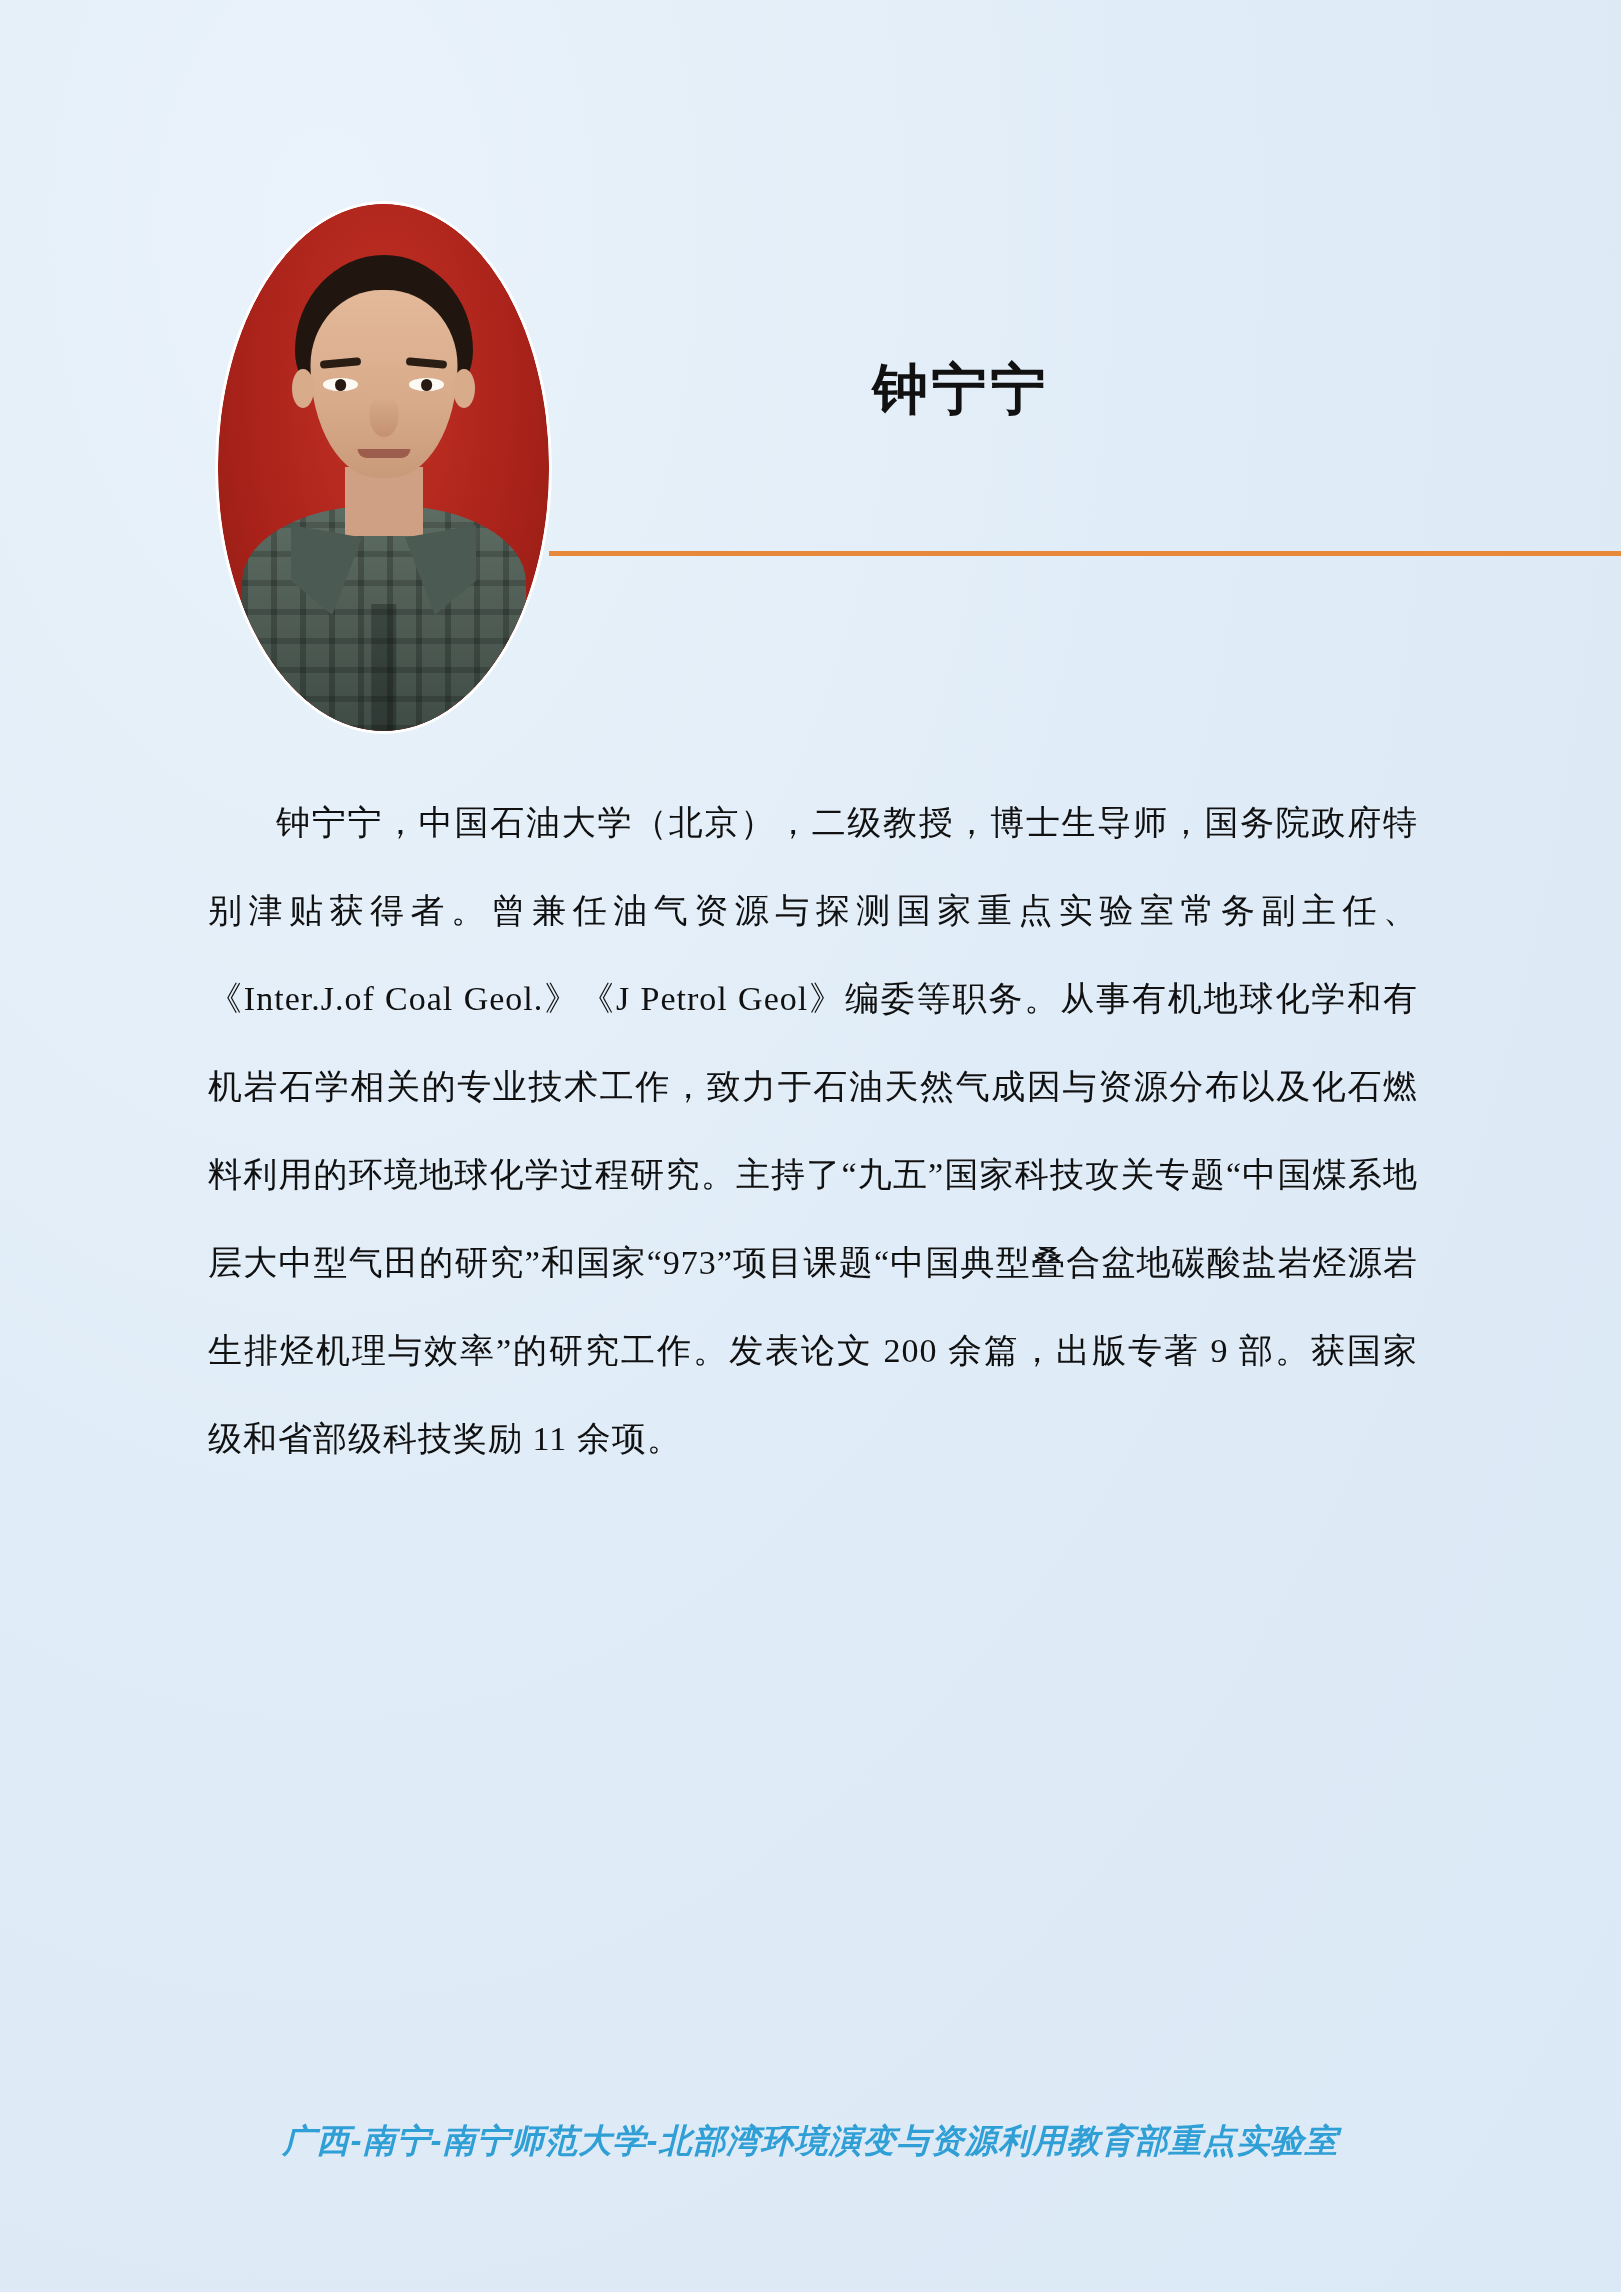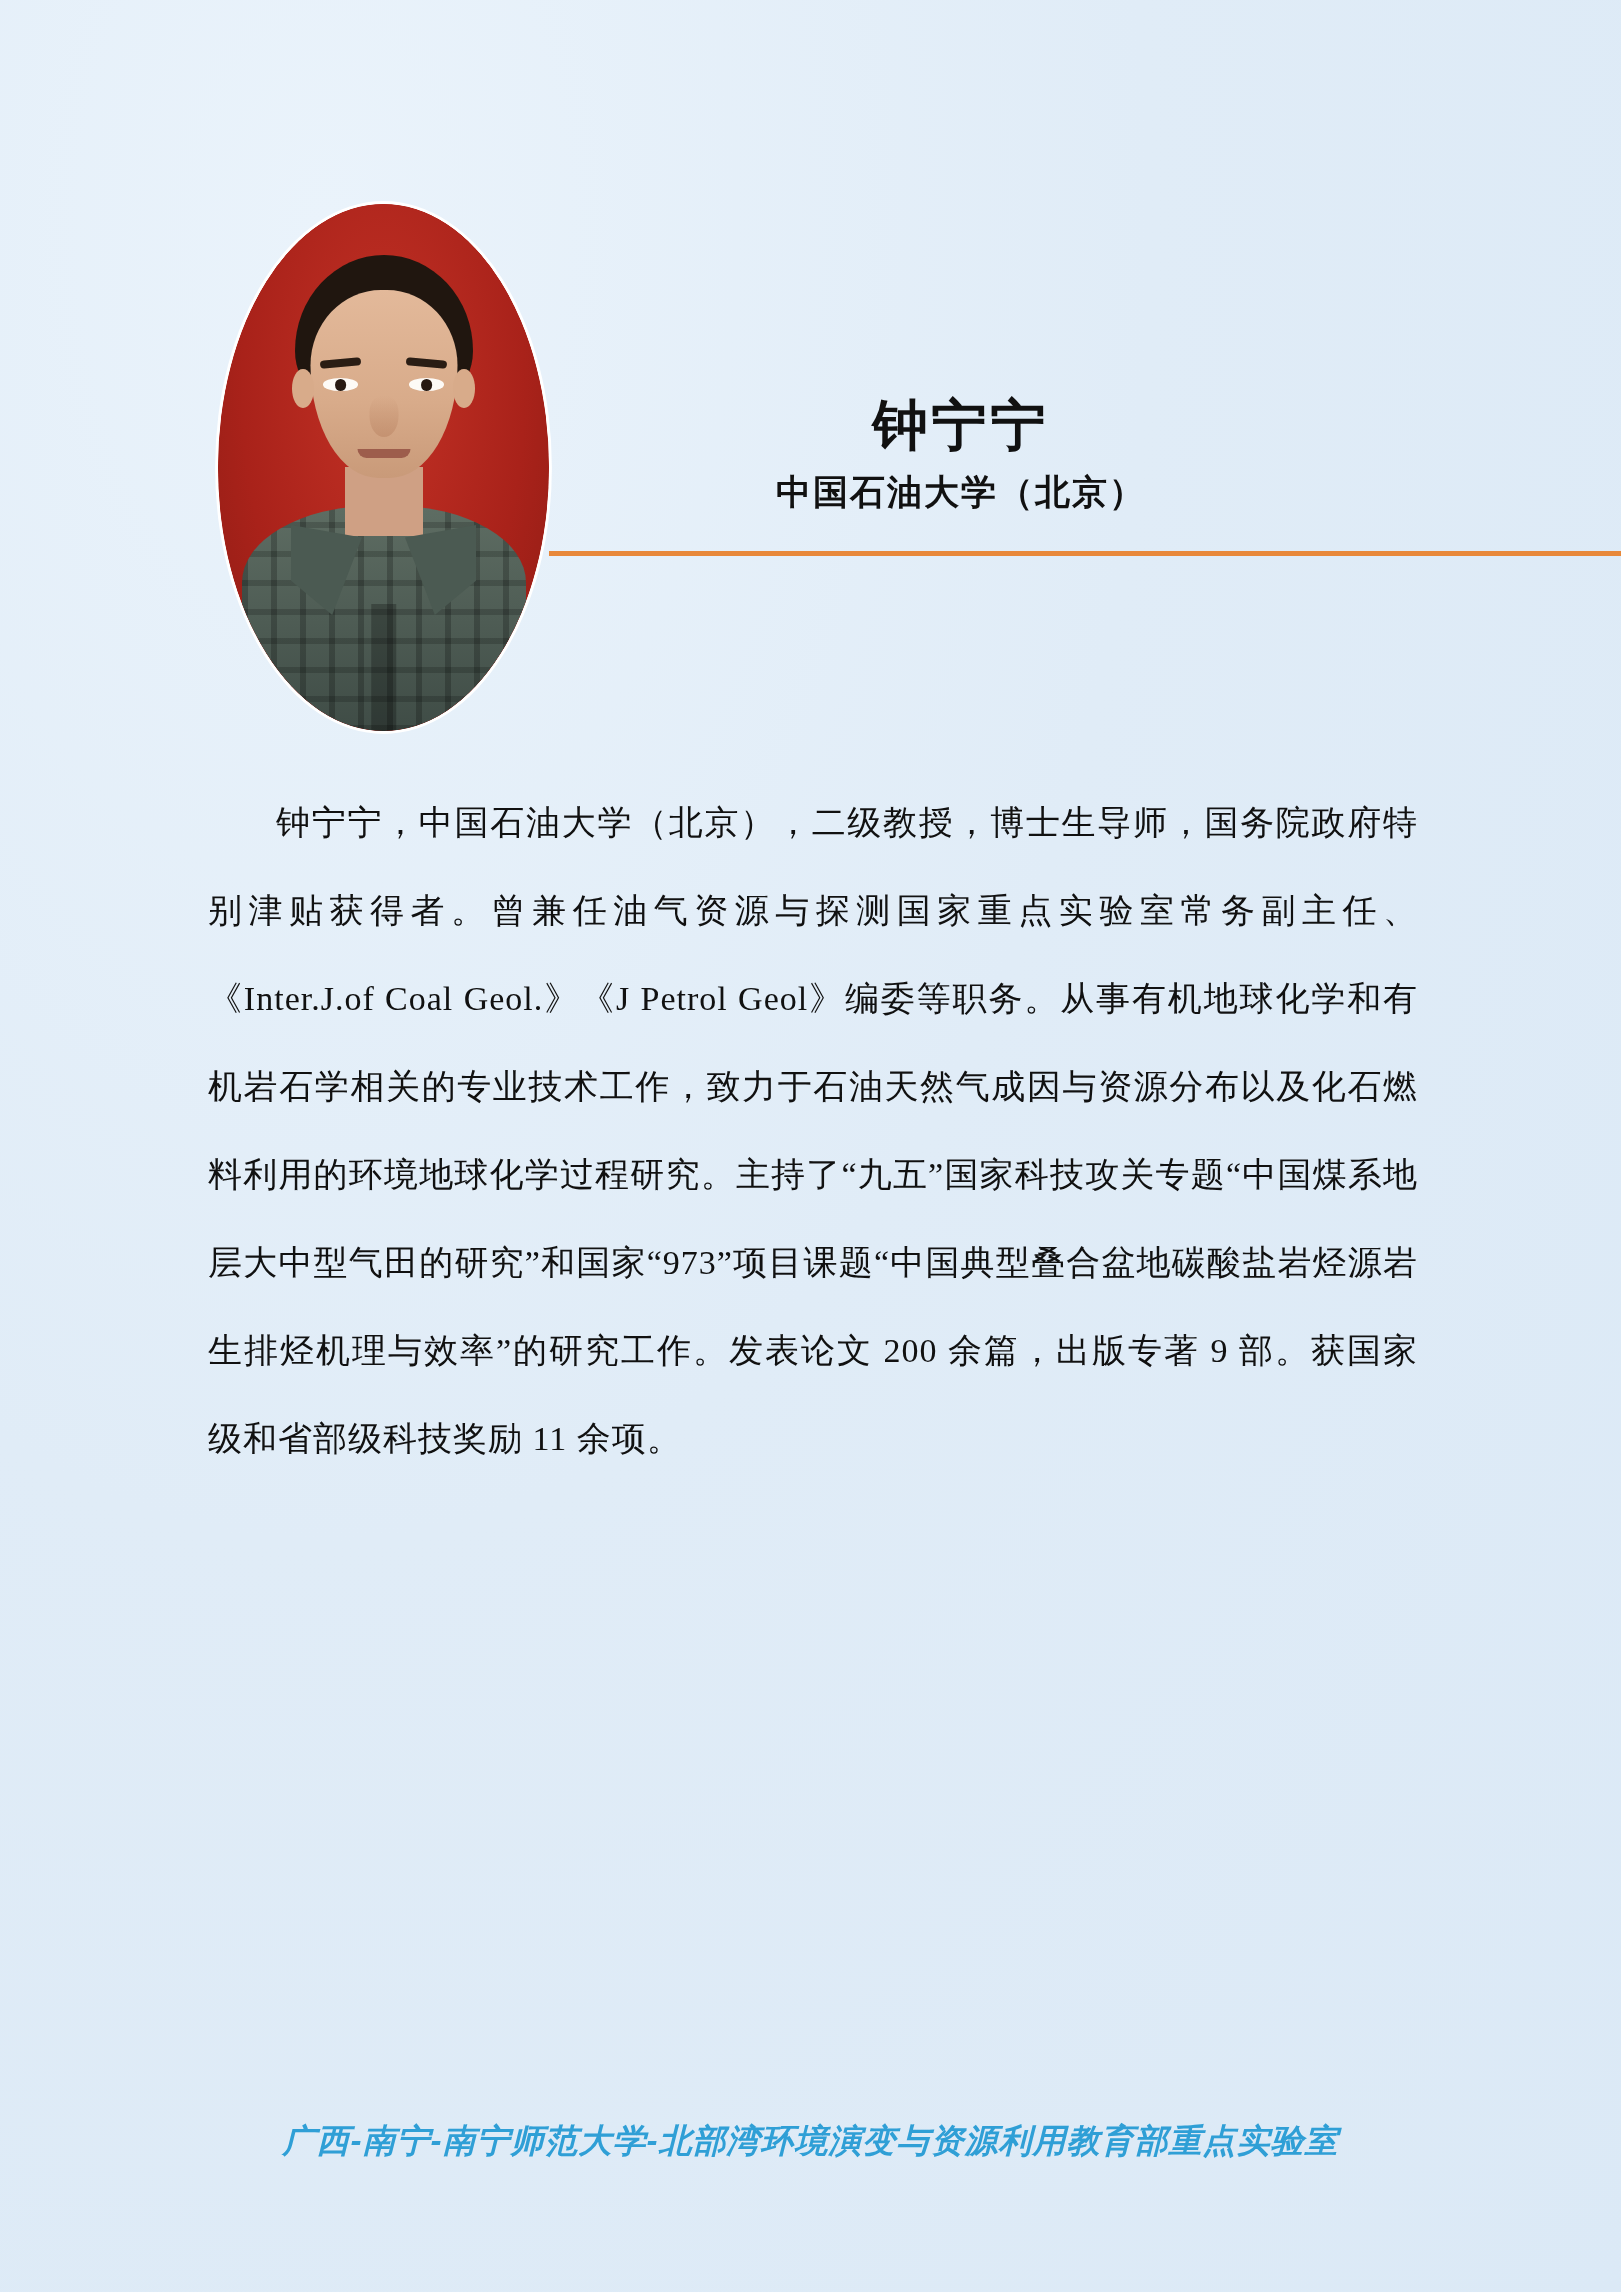--- a/index.html
+++ b/index.html
@@ -213,21 +213,20 @@
   .name {
     position: absolute;
     top: 353px;
     left: 608px;
     width: 706px;
     text-align: center;
     font-size: 55px;
     font-weight: 700;
     color: #111;
     letter-spacing: 3.9px;
-    margin-top: 36px;
   }
   .affiliation {
     position: absolute;
     top: 469px;
     left: 608px;
     width: 706px;
     text-align: center;
     font-size: 35px;
     font-weight: 700;
     color: #111;
@@ -296,21 +295,20 @@
       <div class="brow r"></div>
       <div class="eye l"></div>
       <div class="eye r"></div>
       <div class="nose"></div>
       <div class="mouth"></div>
     </div>
   </div>
 
   <div class="name">钟宁宁</div>
 
-  <div class="affiliation">中国石油大学（北京）</div>
 
   <div class="divider"></div>
 
   <div class="bio">钟宁宁，中国石油大学（北京），二级教授，博士生导师，国务院政府特别津贴获得者。曾兼任油气资源与探测国家重点实验室常务副主任、《Inter.J.of Coal Geol.》《J Petrol Geol》编委等职务。从事有机地球化学和有机岩石学相关的专业技术工作，致力于石油天然气成因与资源分布以及化石燃料利用的环境地球化学过程研究。主持了“九五”国家科技攻关专题“中国煤系地层大中型气田的研究”和国家“973”项目课题“中国典型叠合盆地碳酸盐岩烃源岩生排烃机理与效率”的研究工作。发表论文 200 余篇，出版专著 9 部。获国家级和省部级科技奖励 11 余项。</div>
 
   <div class="footer">广西-南宁-南宁师范大学-北部湾环境演变与资源利用教育部重点实验室</div>
 
 </div>
 
 

